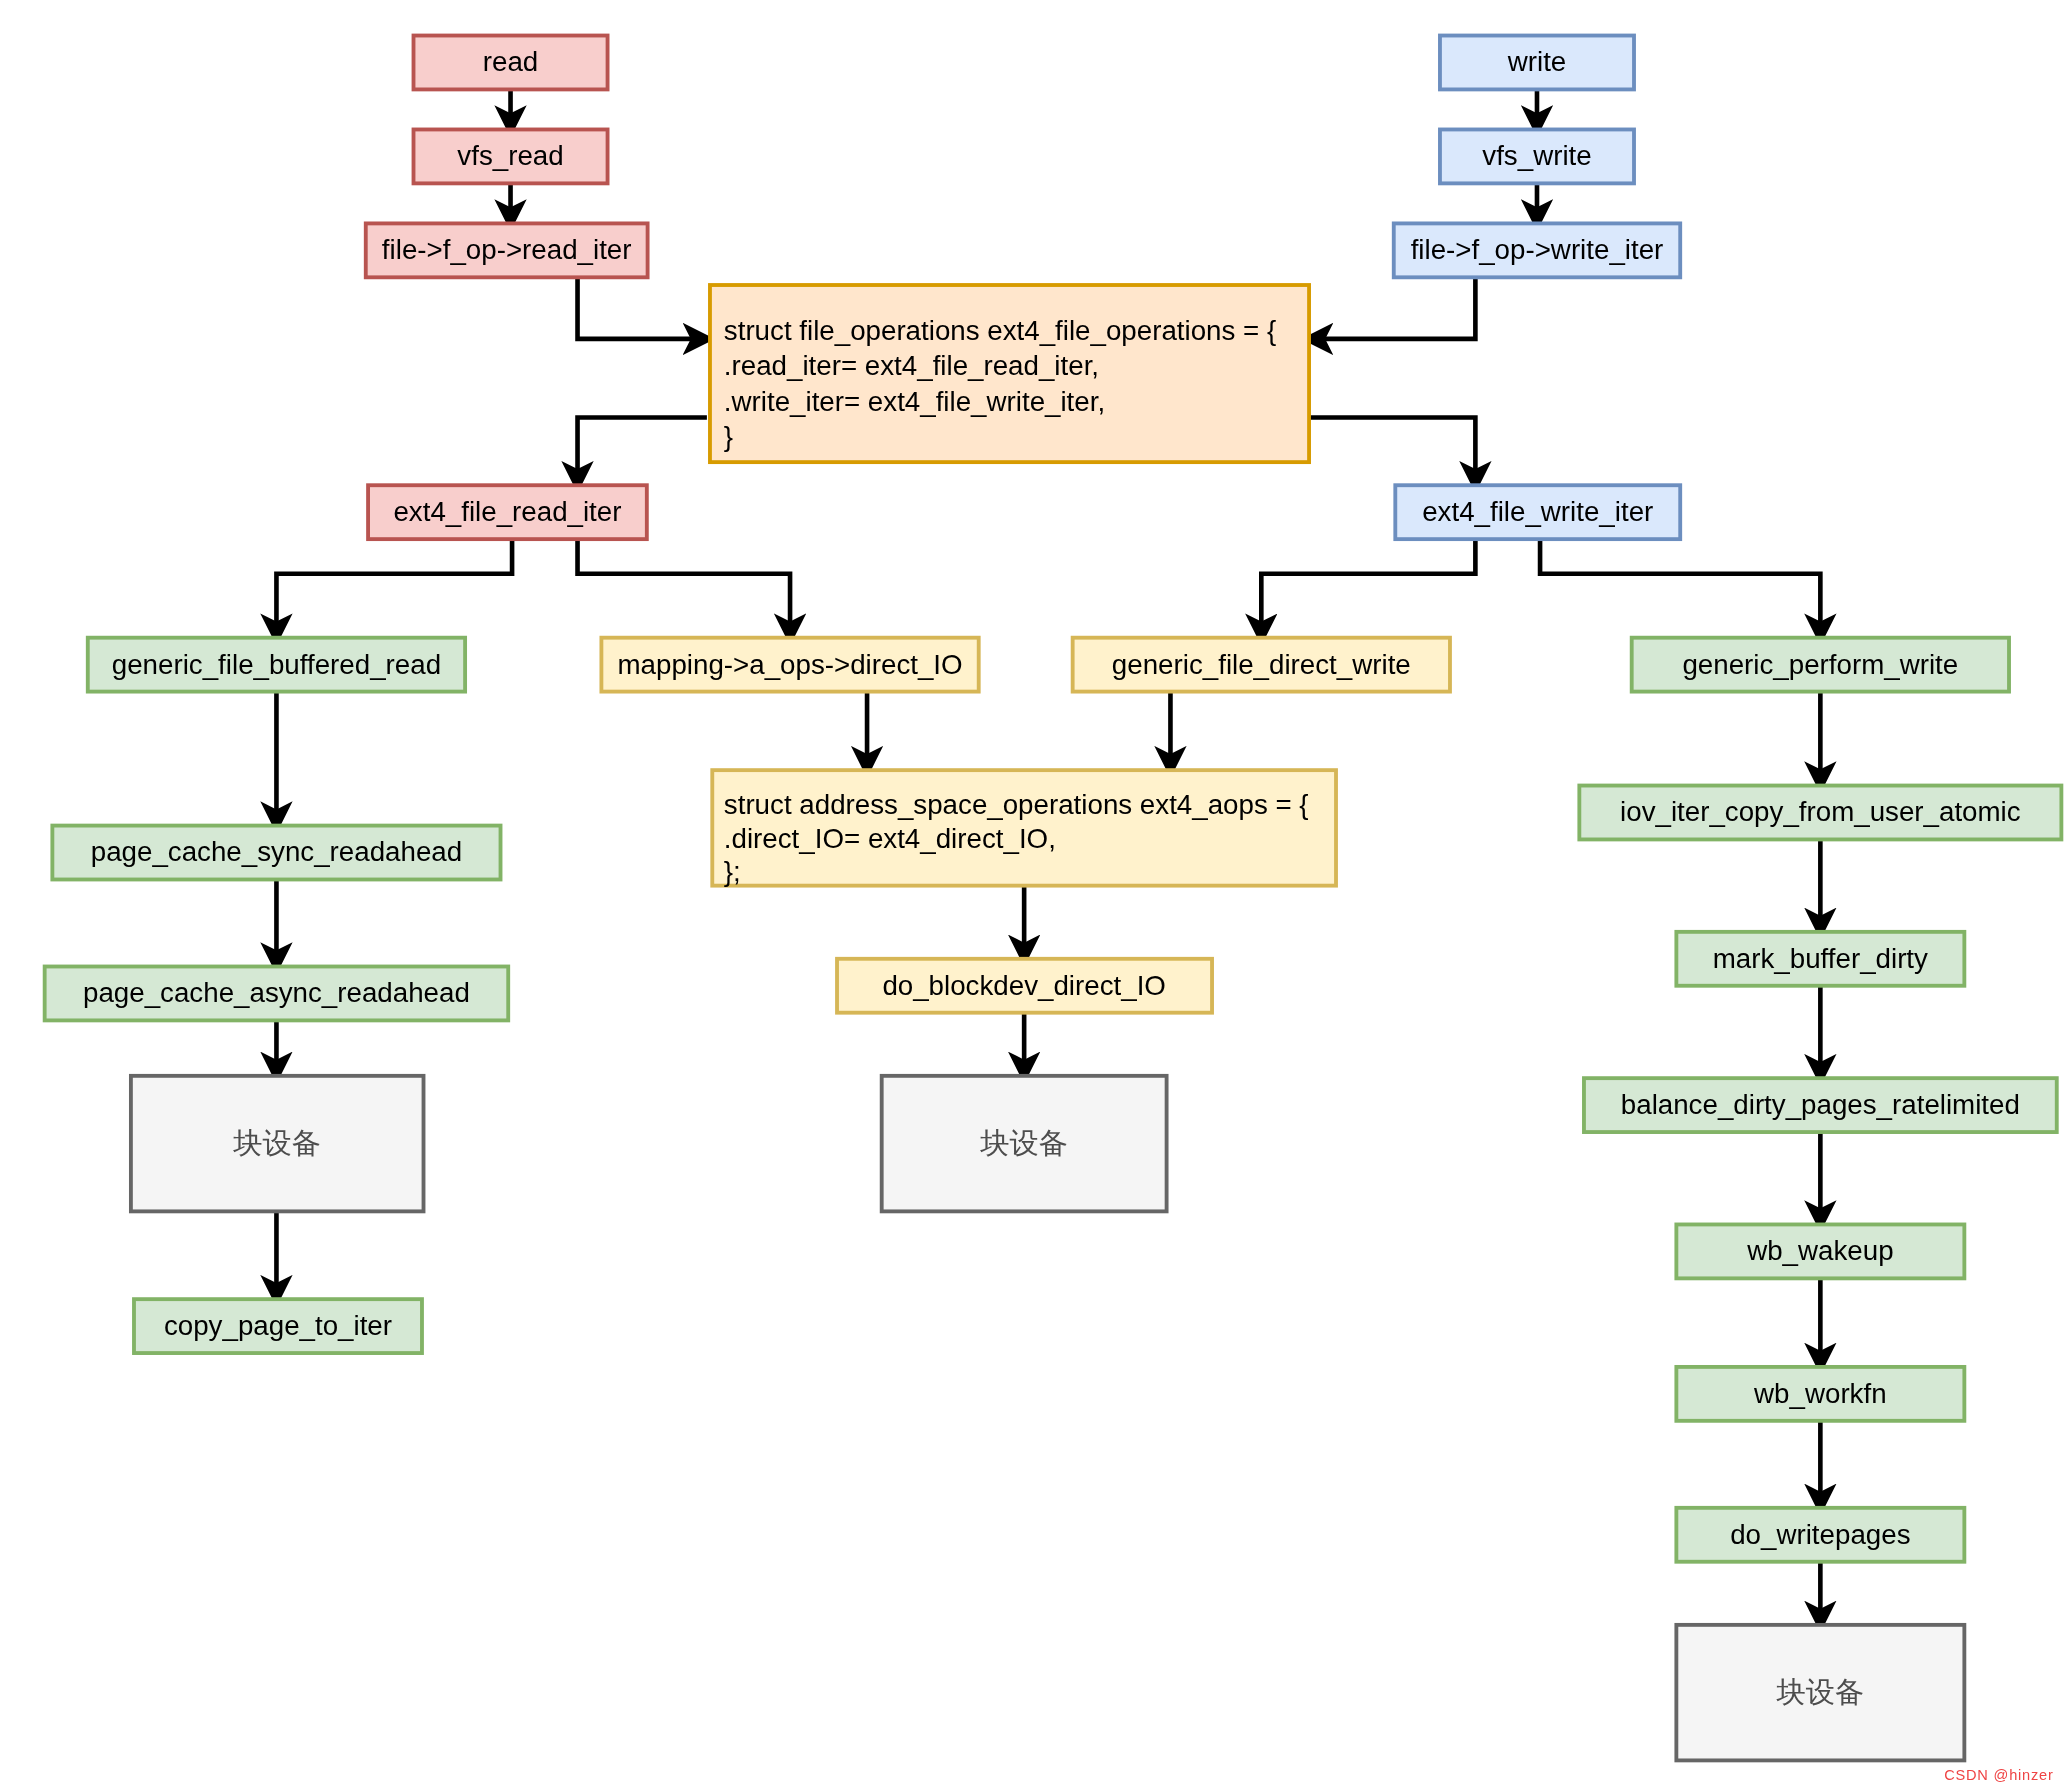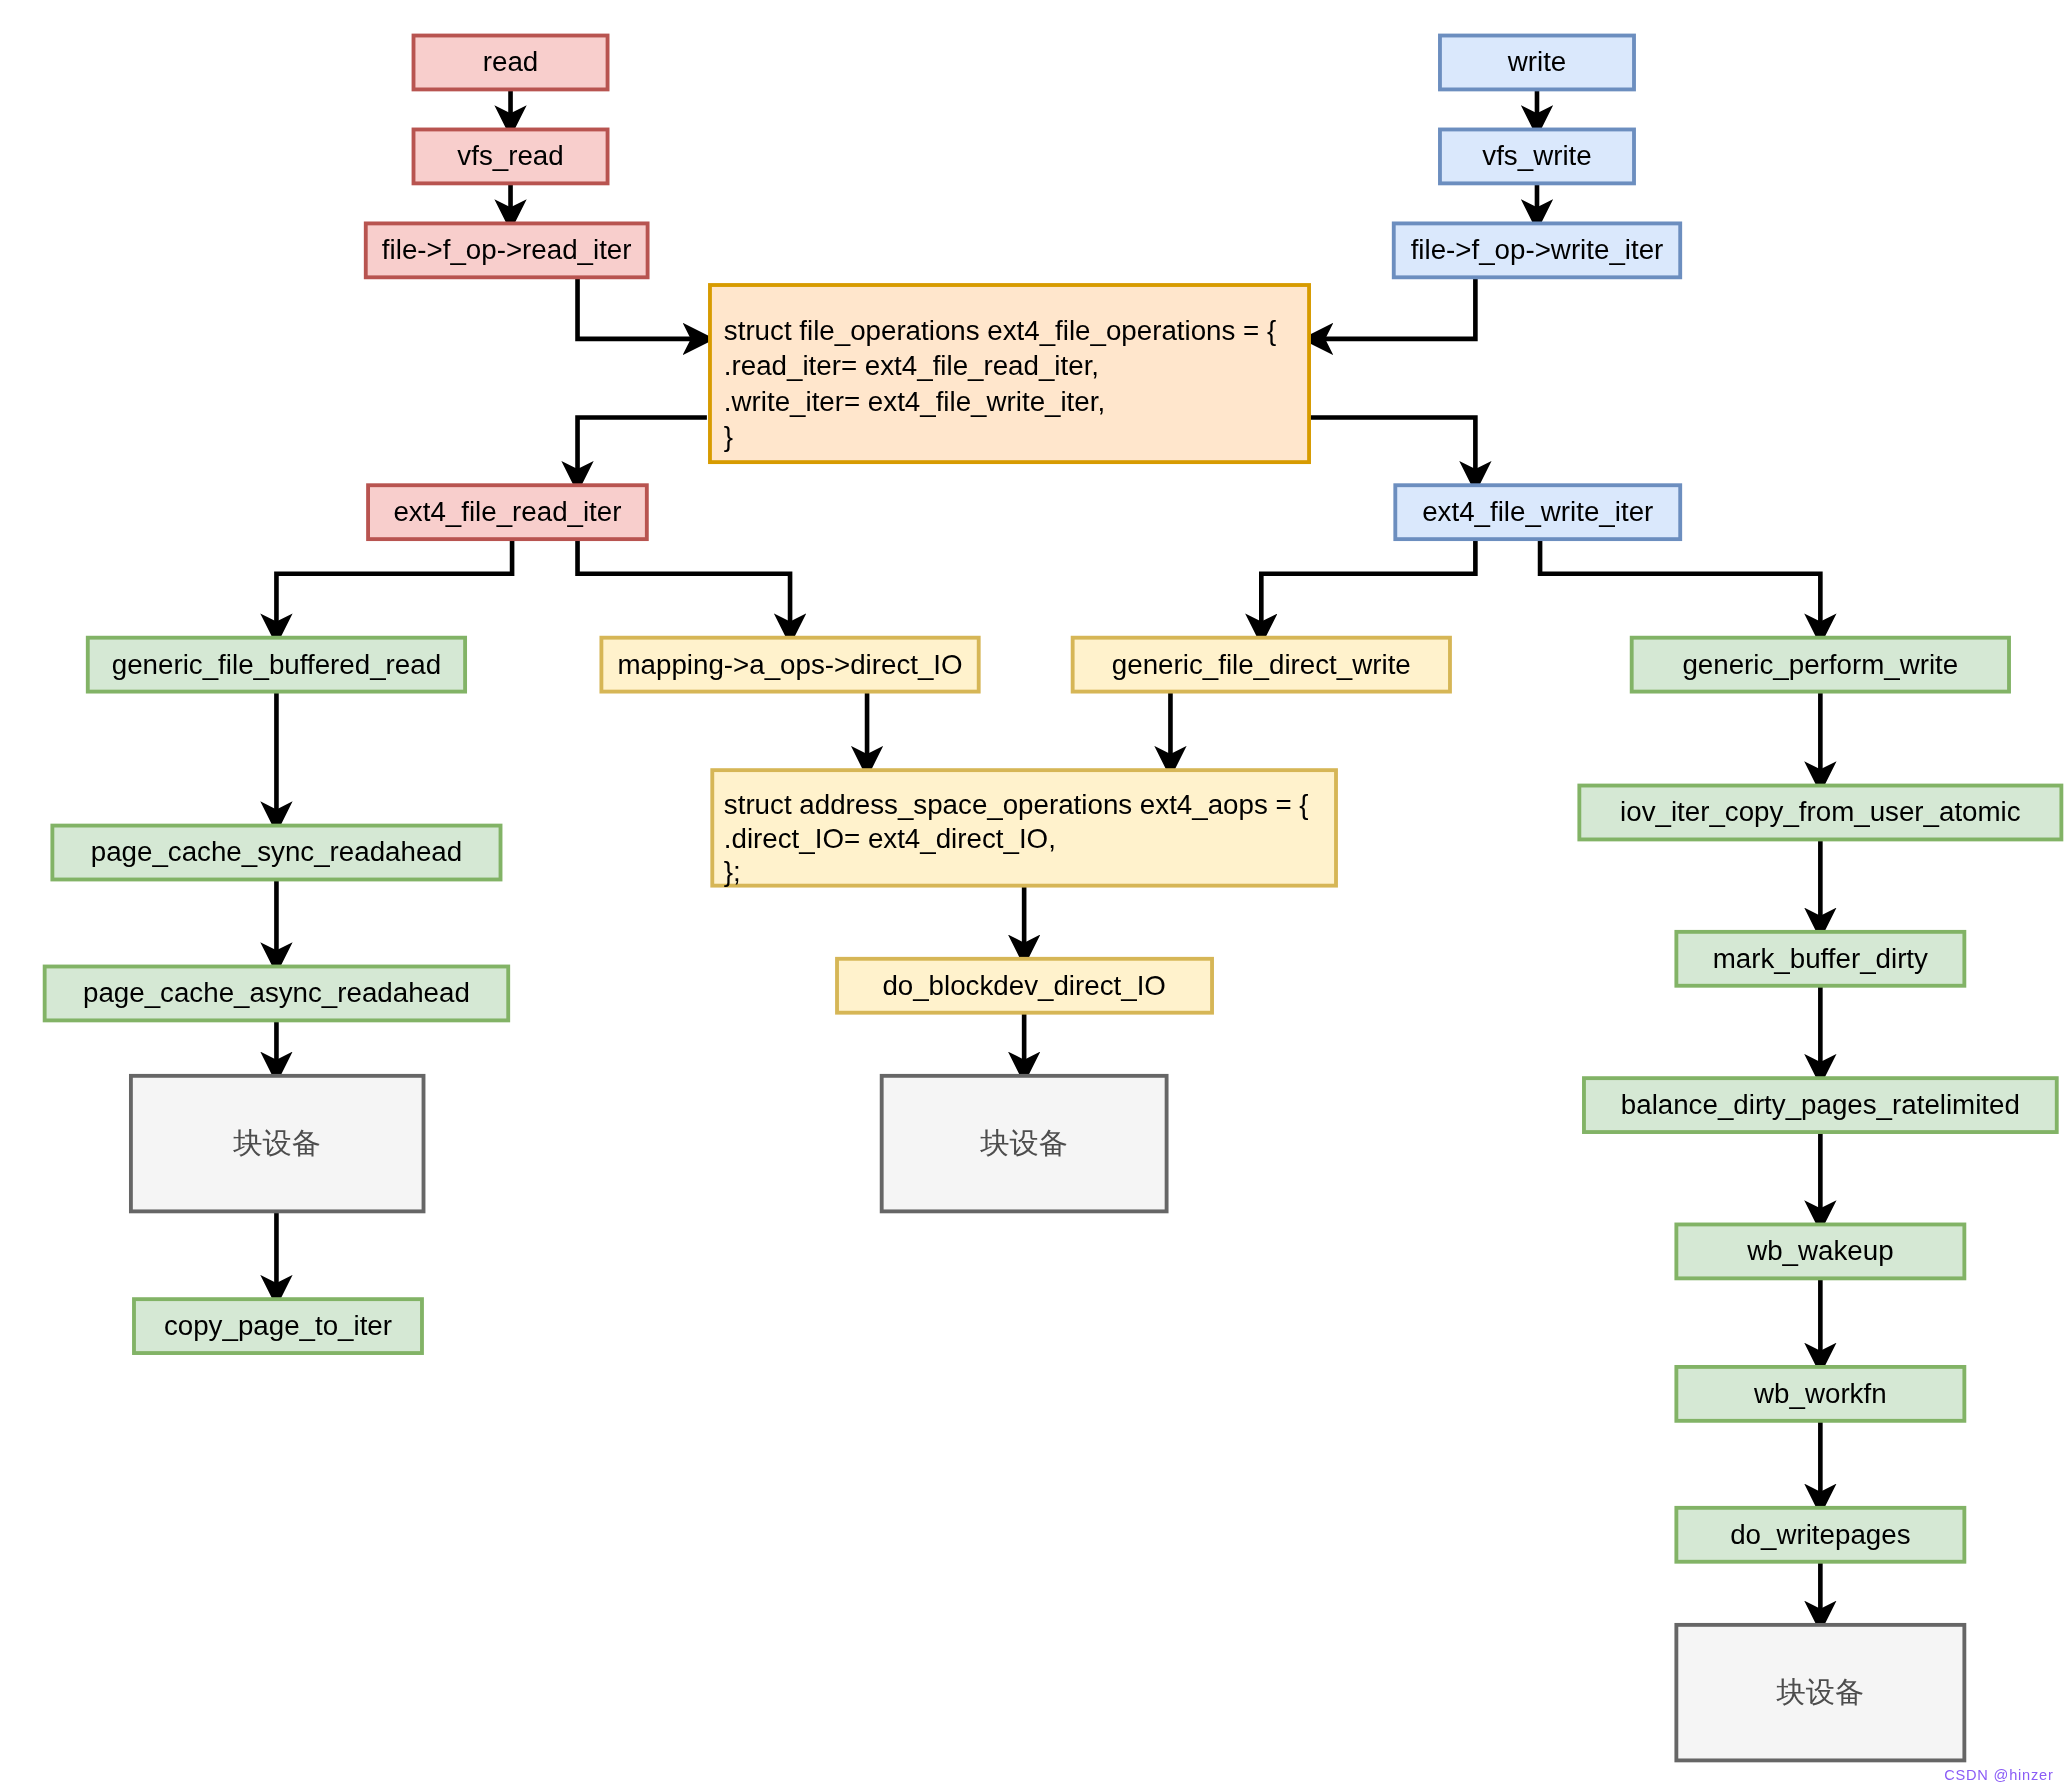--- a/index.html
+++ b/index.html
@@ -43,21 +43,21 @@
     stroke: #000000;
     stroke-width: 6px;
     fill: none;
   }
   .watermark {
     position: absolute;
     right: 12.3px;
     bottom: 6.2px;
     font-family: "Liberation Sans", "DejaVu Sans", sans-serif;
     font-size: 14.6px;
-    color: #8b5cf6;
+    color: #ef4444;
     letter-spacing: 0.8px;
     user-select: none;
   }
 </style>
 </head>
 <body>
 
 <div id="diagram-root">
 
   <svg class="flow" viewBox="0 0 2683 2323">

